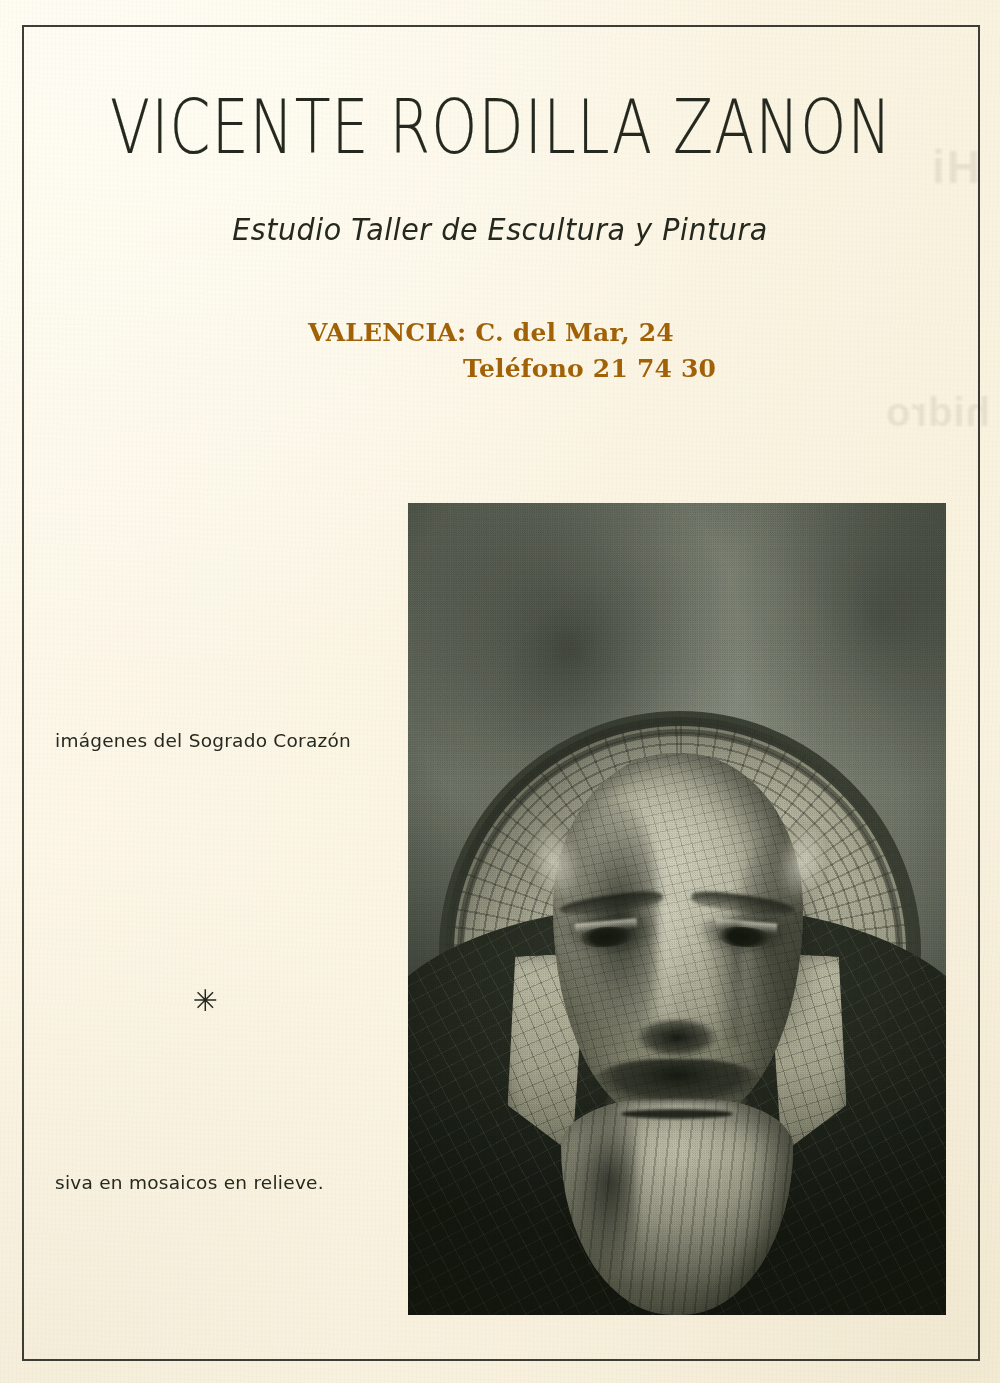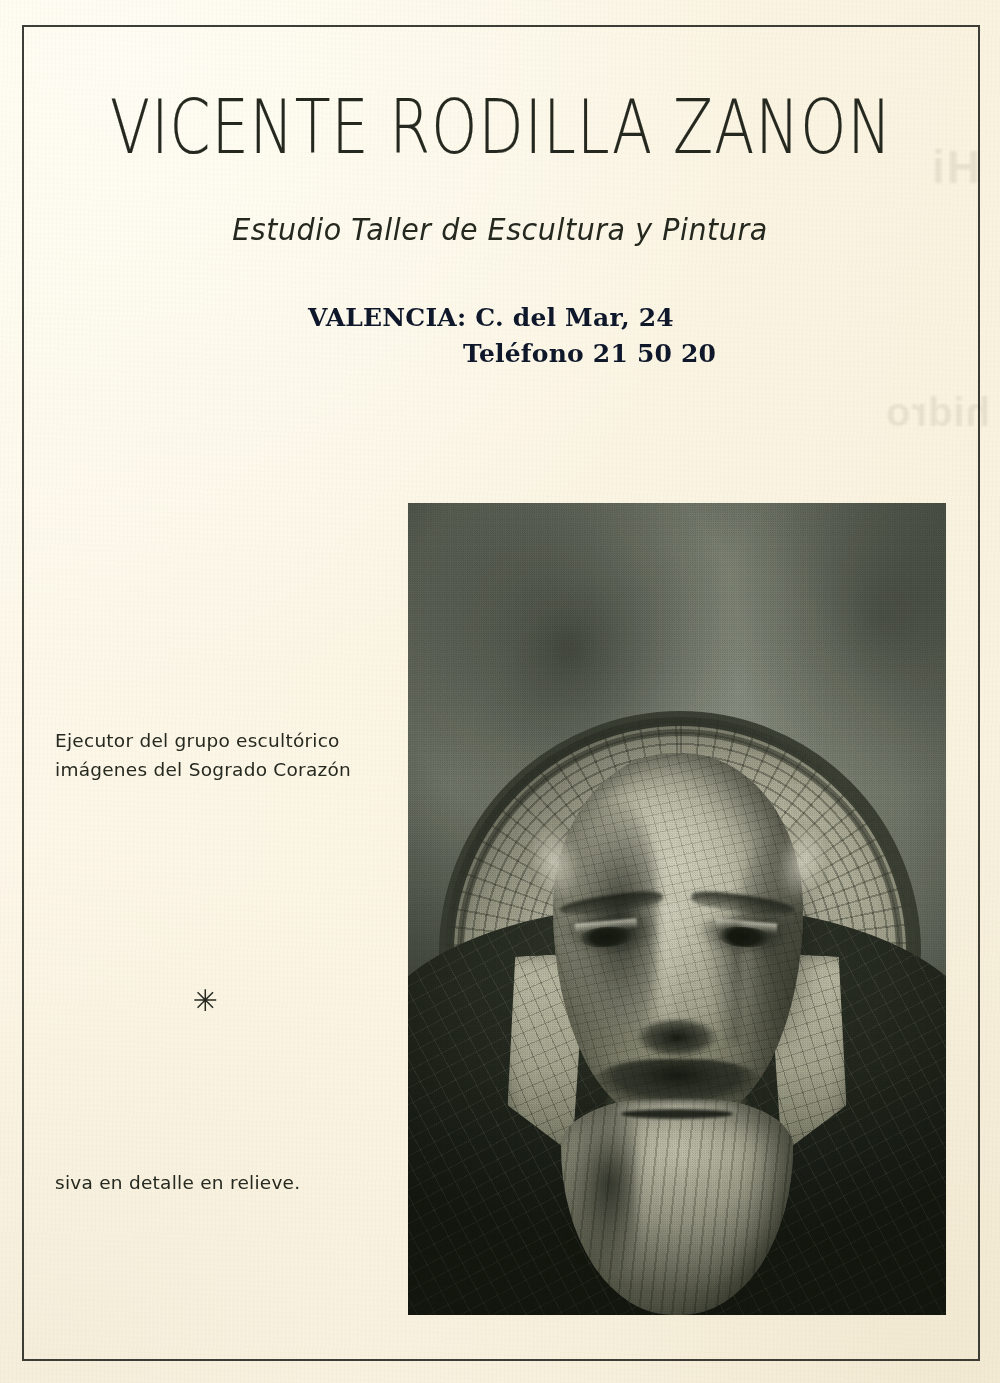--- a/index.html
+++ b/index.html
@@ -90,26 +90,26 @@
     font-style: italic;
     letter-spacing: 0.6px;
     color: #25281f;
     transform: scaleX(0.92);
     white-space: nowrap;
   }
 
   
   #address {
     position: absolute;
-    left: 308px; top: 300px;
+    left: 308px; top: 315px;
     font-family: "DejaVu Serif", serif;
     font-weight: 700;
     font-size: 25px;
     line-height: 36px;
-    color: #0f172a;
+    color: #a16207;
     letter-spacing: 0.2px;
     white-space: nowrap;
   }
   #address .addr-line { display: block; }
   #address .addr-line.indent { padding-left: 155px; }
 
   
   .body-copy {
     position: absolute;
     left: 55px;
@@ -498,32 +498,31 @@
     <div class="bt2">hidro</div>
   </div>
 
   <div id="frame"></div>
 
   <div id="headline">VICENTE RODILLA ZANON</div>
   <div id="subtitle">Estudio Taller de Escultura y Pintura</div>
 
   <div id="address">
     <span class="addr-line">VALENCIA: C. del Mar, 24</span>
-    <span class="addr-line indent">Teléfono  21 50 20</span>
+    <span class="addr-line indent">Teléfono  21 74 30</span>
   </div>
 
   <div class="body-copy" id="copy-top">
-    <span class="cl">Ejecutor del grupo escultórico</span>
     <span class="cl">imágenes del Sogrado Corazón</span>
   </div>
 
   <div id="ornament">✳</div>
 
   <div class="body-copy" id="copy-bottom">
-    <span class="cl">siva en detalle en relieve.</span>
+    <span class="cl">siva en mosaicos en relieve.</span>
   </div>
 
   <div id="photo">
     <div class="layer wall"></div>
     <div class="layer wall-shadow"></div>
 
     <div class="halo-wrap">
       <div class="halo-disc"></div>
       <div class="halo-spokes"></div>
       <div class="halo-rim-inner"></div>

